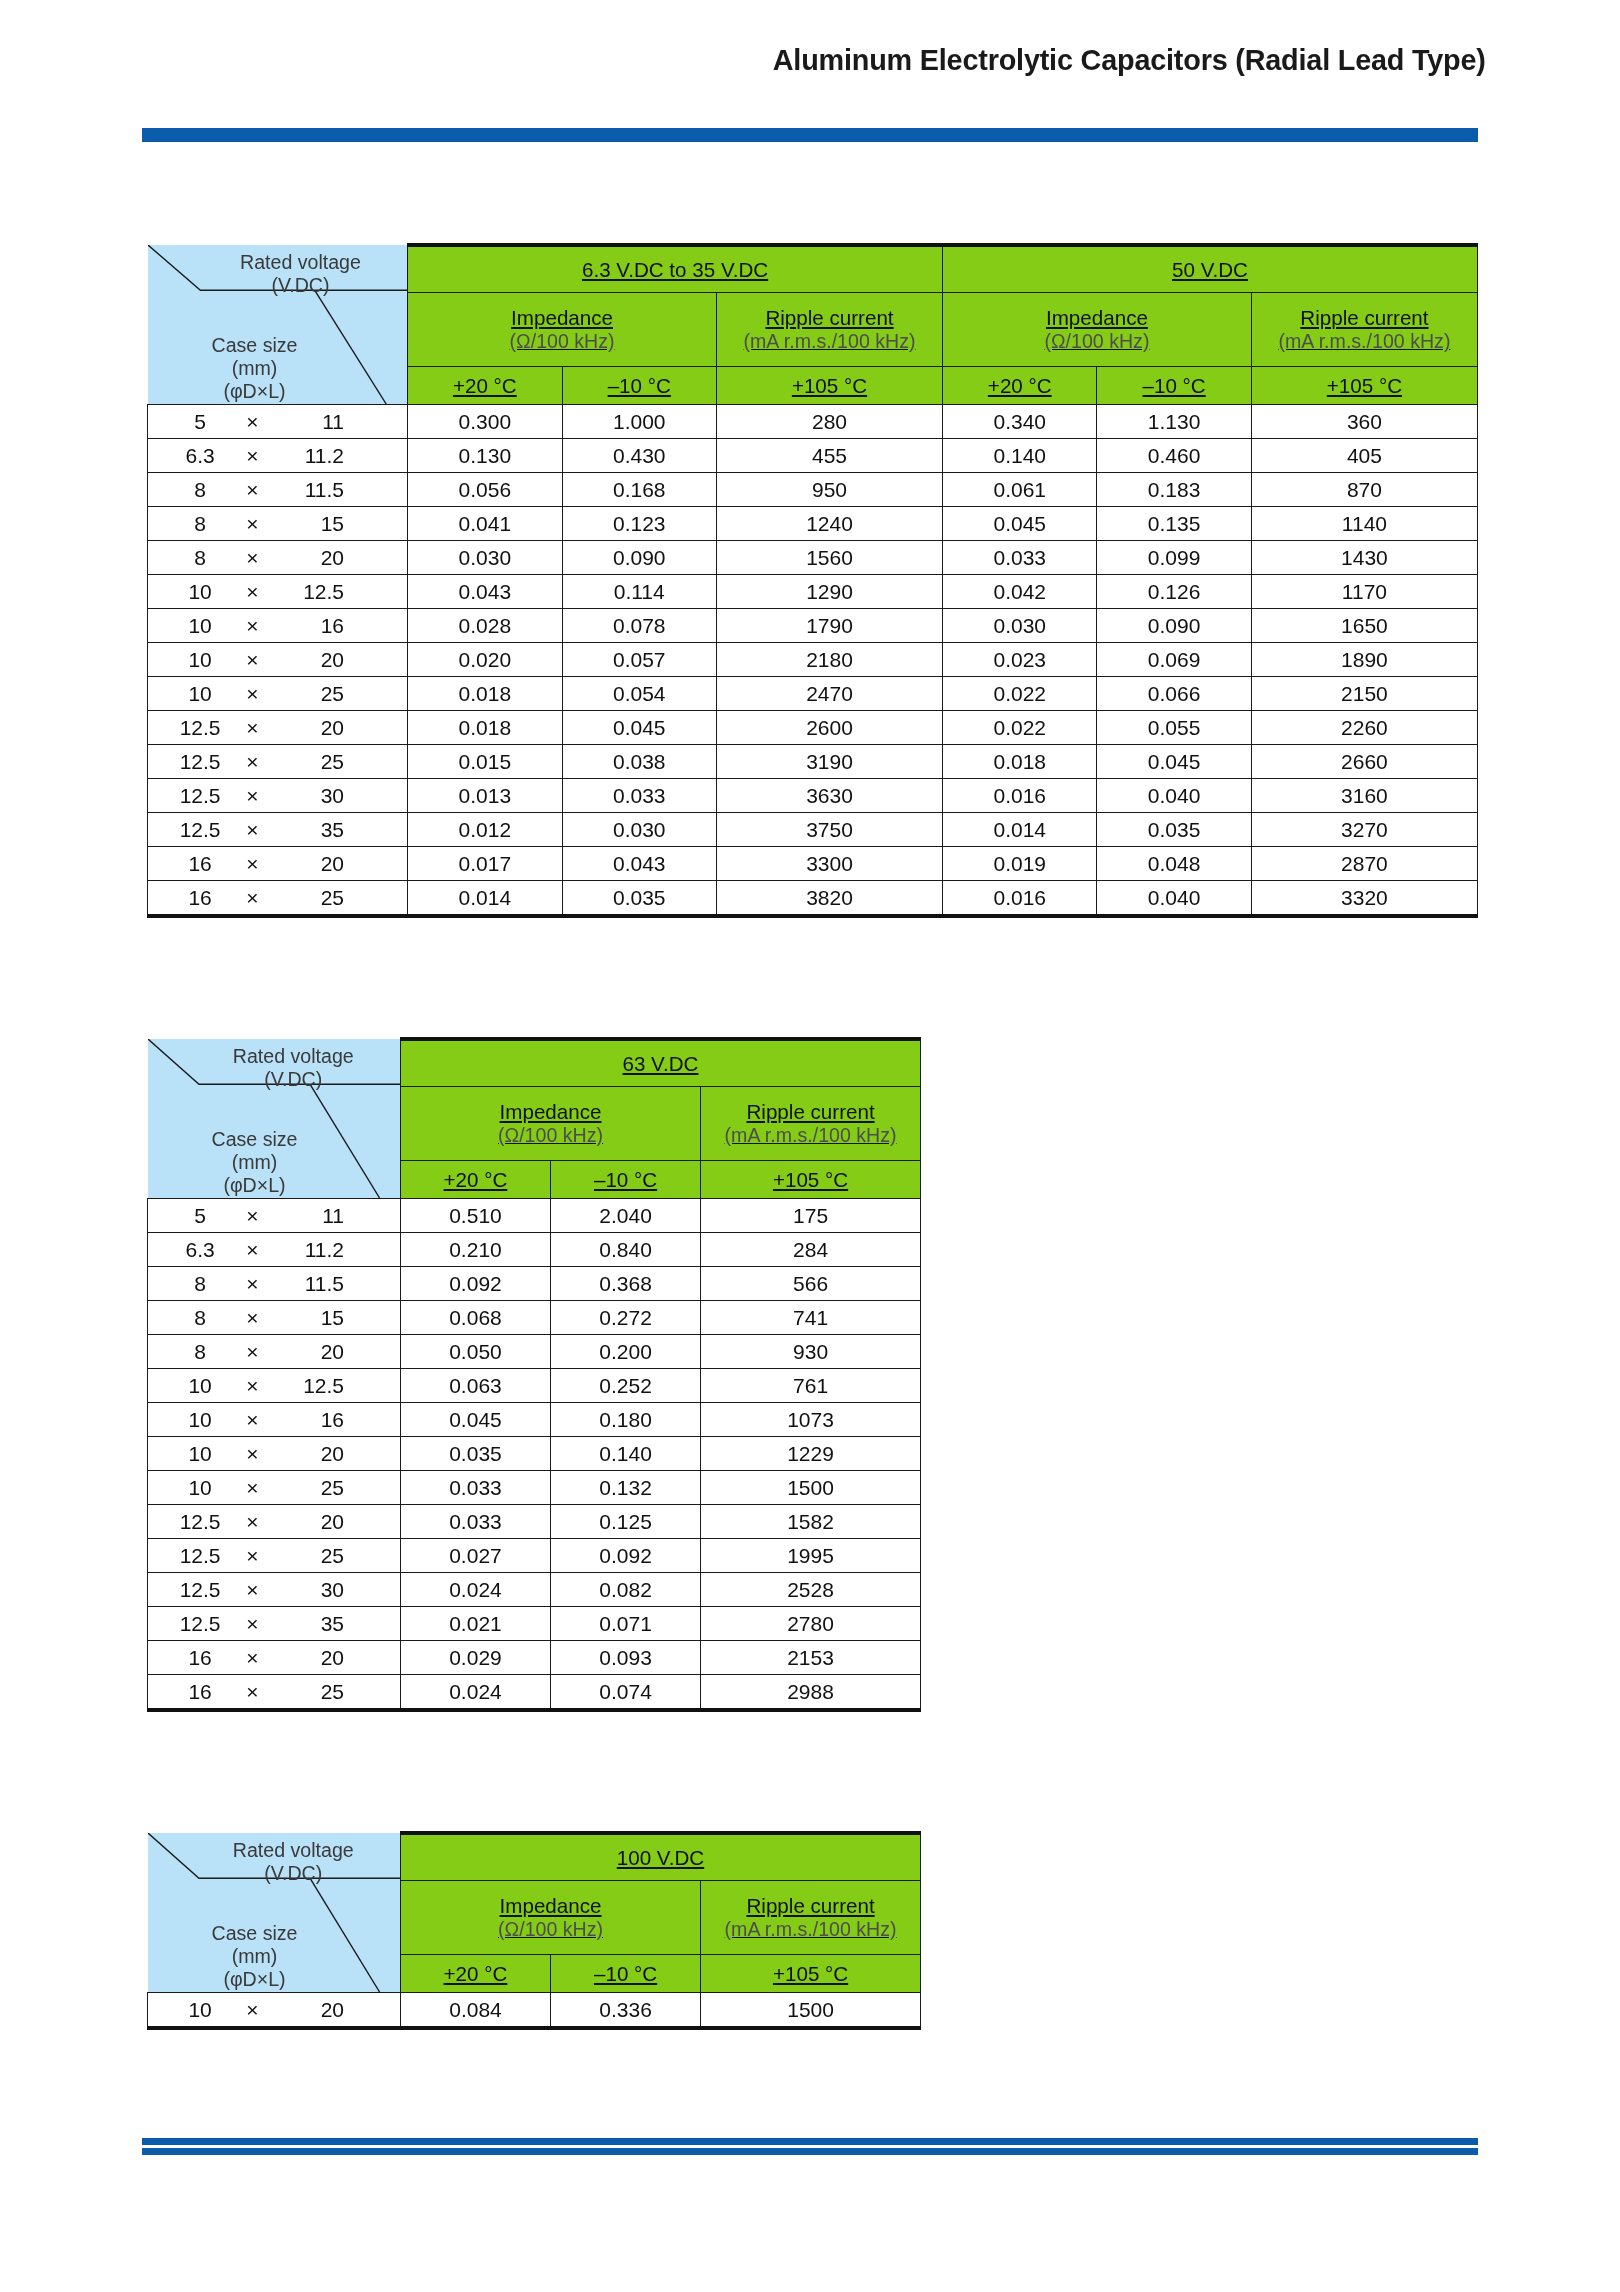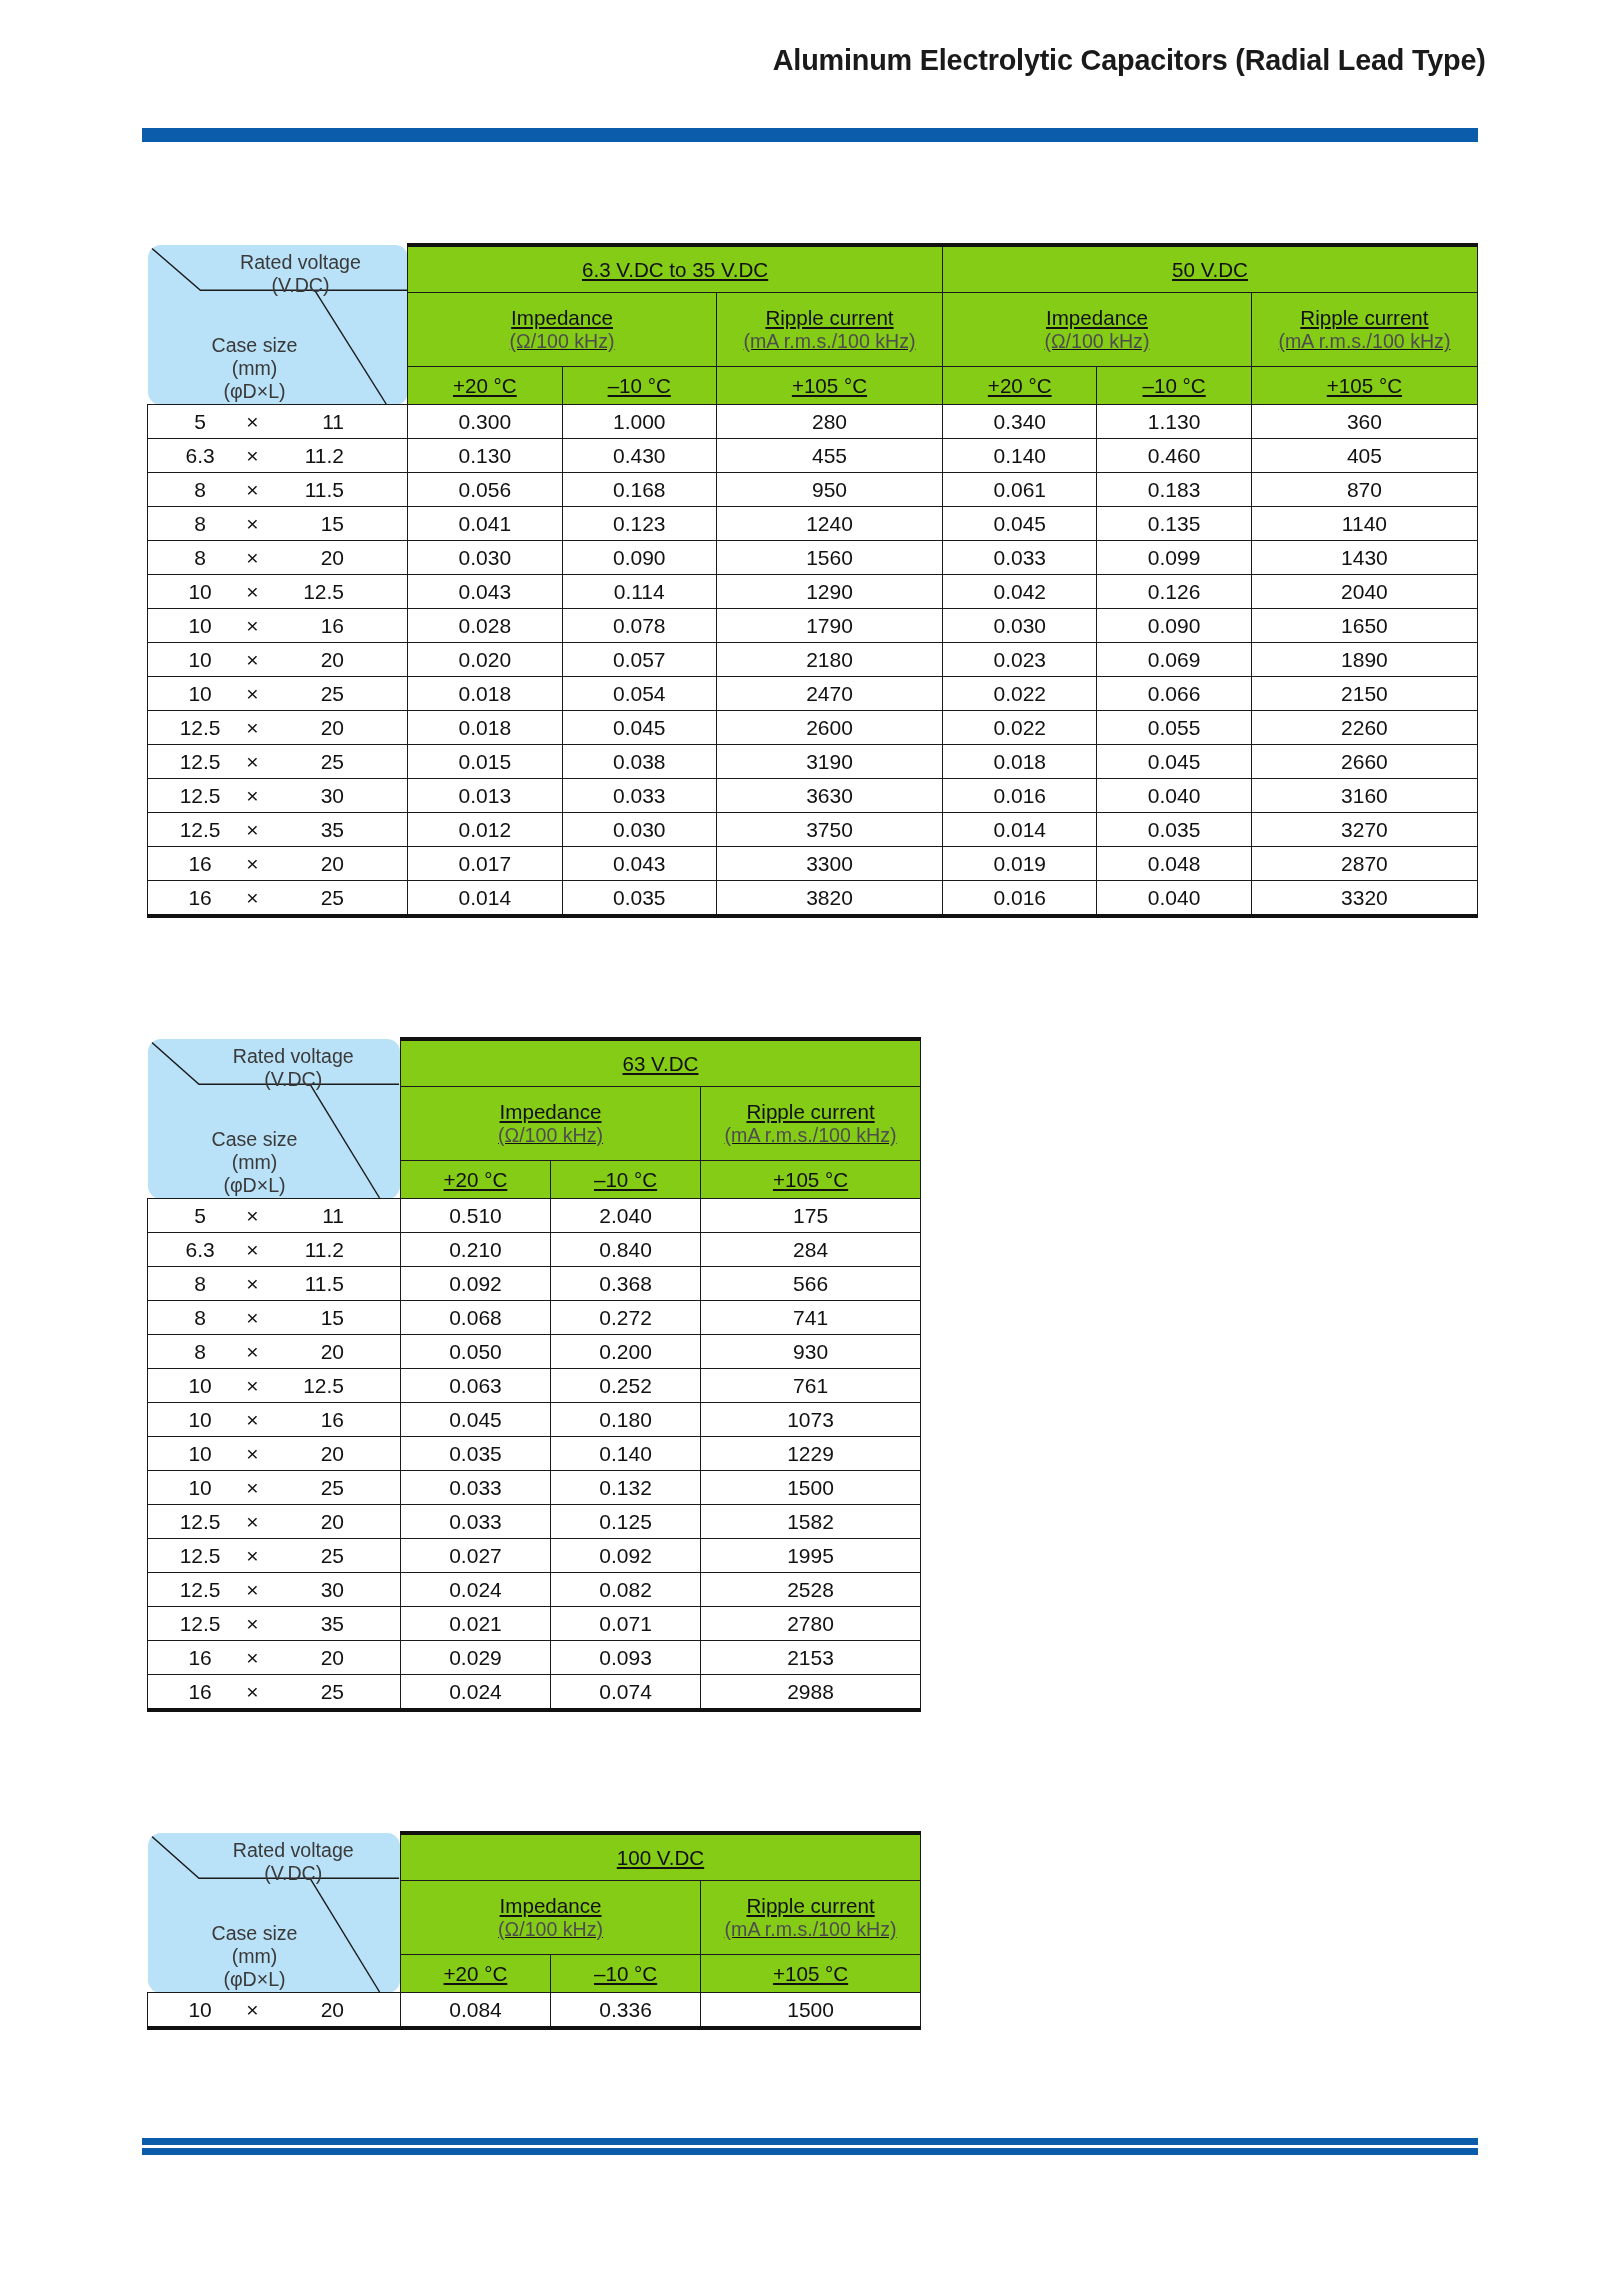--- a/index.html
+++ b/index.html
@@ -113,21 +113,20 @@
   }
 
   
   .corner {
     position: relative;
     background: #b9e1f7 !important;
     border-left: none !important;
     border-top: none !important;
     padding: 0 !important;
     overflow: hidden;
-    border-radius: 13px;
   }
   .corner svg {
     position: absolute;
     left: 0;
     top: 0;
     width: 100%;
     height: 100%;
     pointer-events: none;
   }
   .corner .lbl-rv {
@@ -334,21 +333,21 @@
           <td class="data case-cell">
             <span class="d">10</span>
             <span class="x">×</span>
             <span class="l">12.5</span>
           </td>
           <td class="data">0.043</td>
           <td class="data">0.114</td>
           <td class="data">1290</td>
           <td class="data">0.042</td>
           <td class="data">0.126</td>
-          <td class="data">2040</td>
+          <td class="data">1170</td>
         </tr>
         <tr>
           <td class="data case-cell">
             <span class="d">10</span>
             <span class="x">×</span>
             <span class="l">16</span>
           </td>
           <td class="data">0.028</td>
           <td class="data">0.078</td>
           <td class="data">1790</td>

